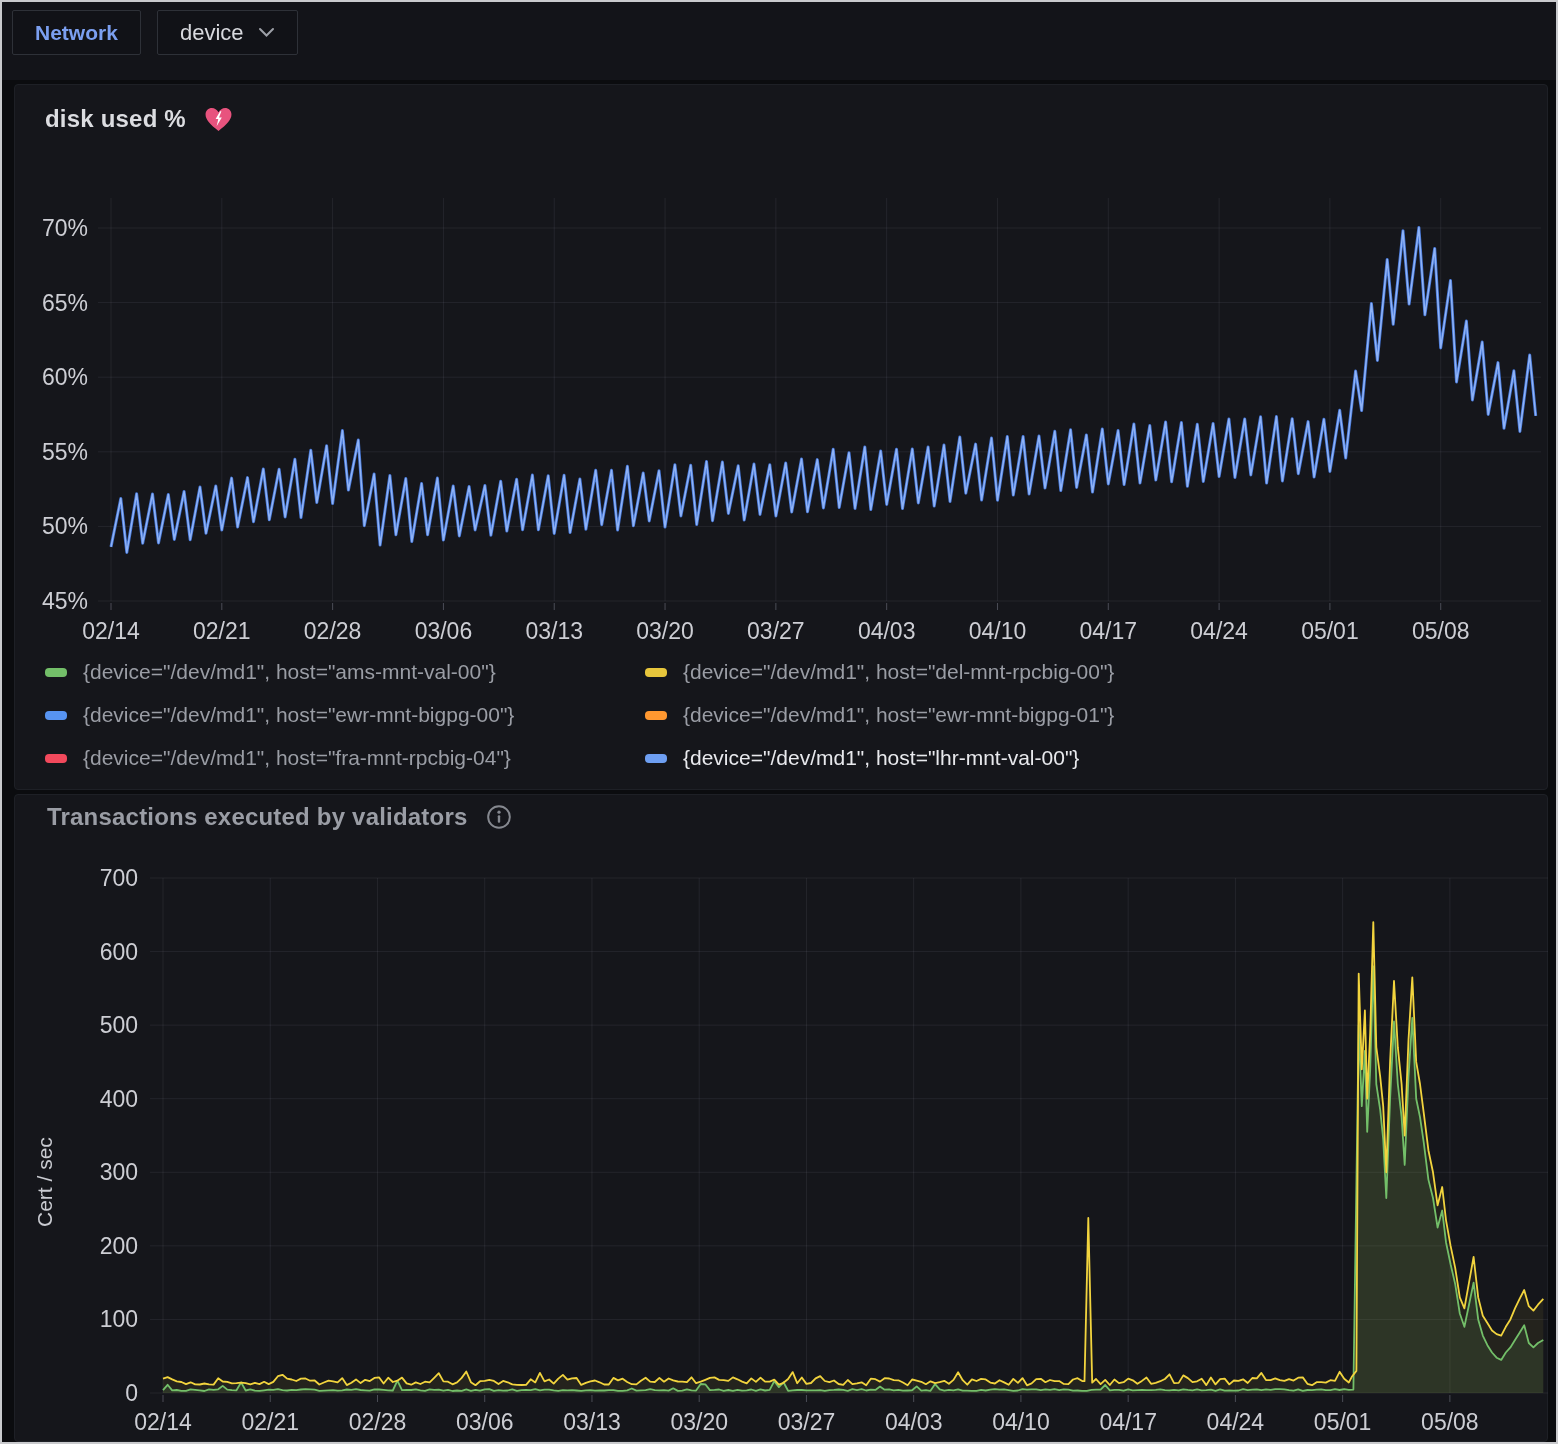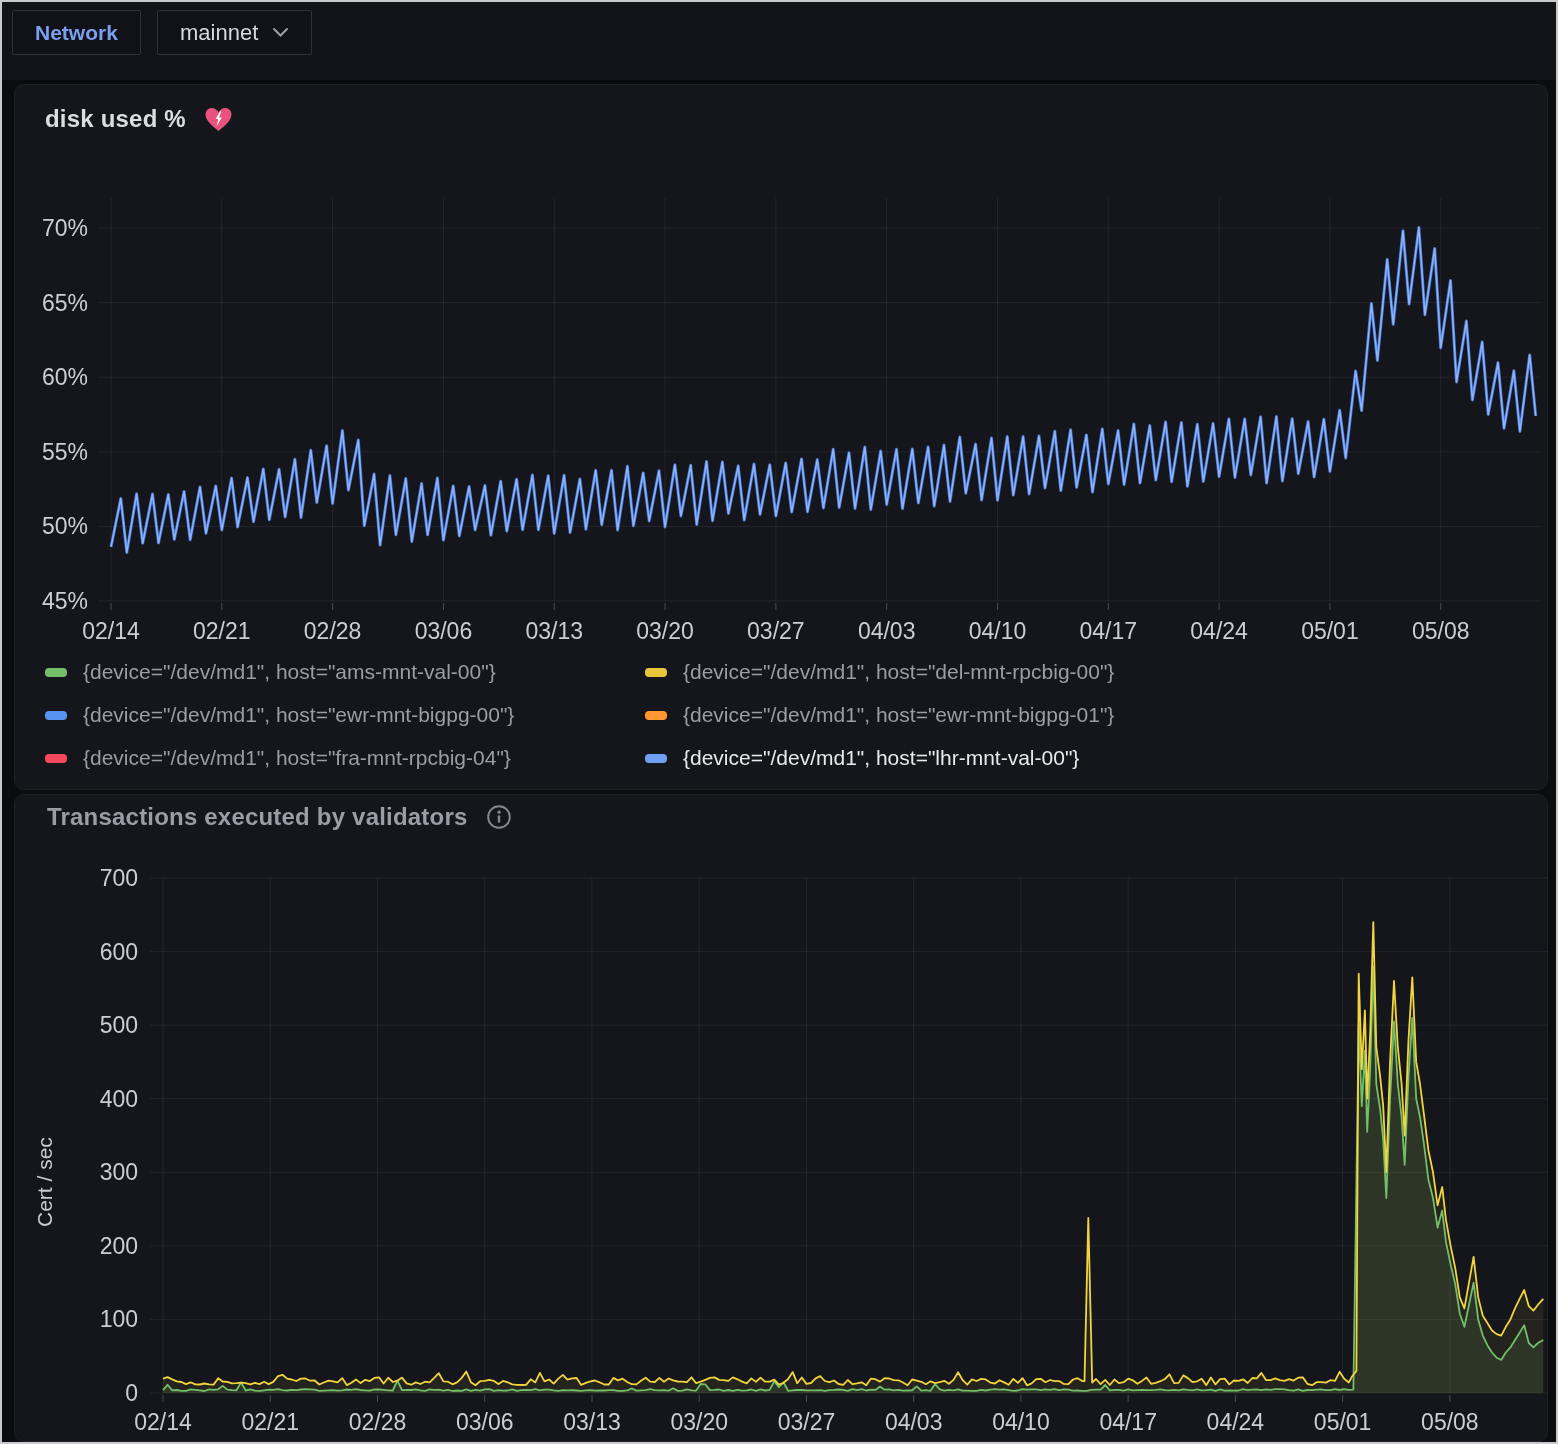--- a/index.html
+++ b/index.html
@@ -13,21 +13,21 @@
   }
   
   .topbar{position:absolute;left:0;top:0;width:100%;height:78px;background:#131419}
   .var-box{position:absolute;top:8px;height:45px;border:1px solid #2e3138;border-radius:2px;
            background:#111217;display:flex;align-items:center;padding:0 22px;gap:14px}
   .network-box{left:10px}
   .network-box .lbl{color:#7b9ff0;font-size:21px;font-weight:600}
   .value-box{left:155px}
   .value-box .val{color:#d8d9de;font-size:22px;font-weight:500}
   
-  .panel{position:absolute;left:12px;width:1534px;background:#15161b;border:1px solid #1e2026;border-radius:10px}
+  .panel{position:absolute;left:12px;width:1534px;background:#15161b;border:1px solid #1e2026;border-radius:4px}
   .panel1{top:82px;height:706px}
   .panel2{top:792px;height:648px}
   .panel-header{position:absolute;display:flex;align-items:center;gap:18px}
   .ph1{left:30px;top:20px}
   .ph2{left:32px;top:8px}
   .panel-title1{font-size:24px;font-weight:700;color:#dcdde1;letter-spacing:.2px}
   .panel-title2{font-size:24px;font-weight:700;color:#9a9da5;letter-spacing:.2px}
   .chart-svg{position:absolute;left:0;display:block}
   #chart1{top:100px;width:1534px;height:480px}
   #chart2{top:70px;width:1534px;height:578px}
@@ -46,21 +46,21 @@
   line.tickmark{stroke:rgba(215,220,240,0.28);stroke-width:1}
 </style>
 </head>
 <body>
 
 <div class="topbar">
   <div class="var-box network-box">
     <span class="lbl">Network</span>
   </div>
   <div class="var-box value-box">
-    <span class="val">mainnet</span>
+    <span class="val">device</span>
     <span style="display:flex">
       <svg width="17" height="11" viewBox="0 0 17 11">
           <polyline points="2,2 8.5,8.5 15,2" fill="none" stroke="#9da0a8" stroke-width="2" stroke-linecap="round"></polyline>
         </svg>
     </span>
   </div>
 </div>
 
 <div class="panel panel1">
   <div class="panel-header ph1">

